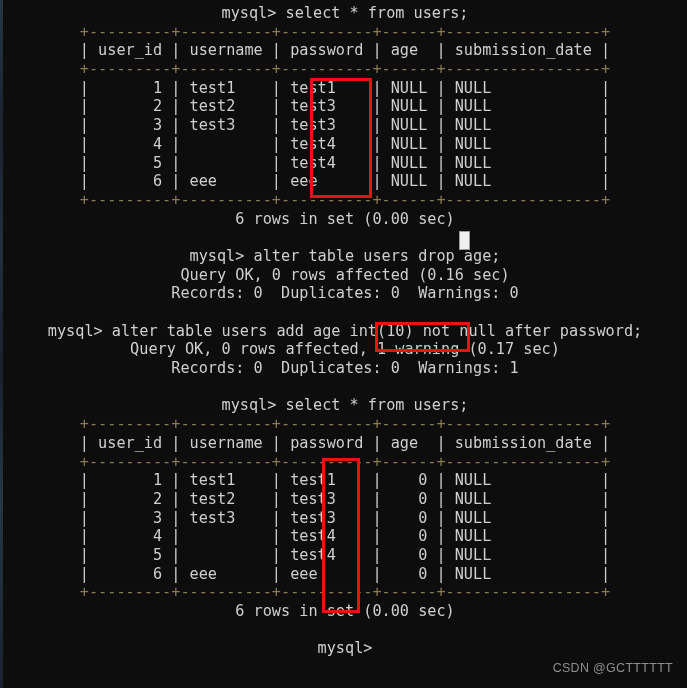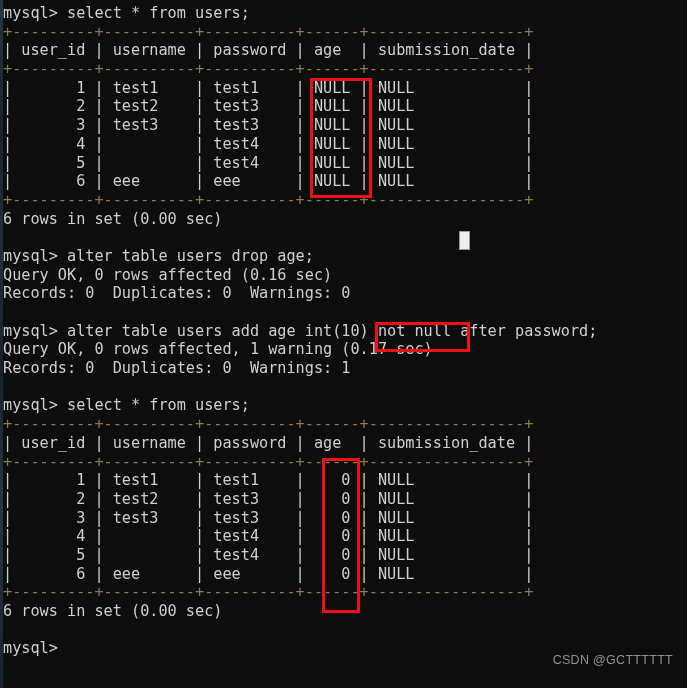--- a/index.html
+++ b/index.html
@@ -36,21 +36,21 @@
     margin: 0;
     padding: 0;
     font-family: "DejaVu Sans Mono", "Liberation Mono", monospace;
     font-size: 15.2px;
     line-height: 18.7px;
     letter-spacing: 0px;
     color: #cfcfcf;
     white-space: pre;
     font-weight: 400;
   }
-  .ln { display: block; height: 18.7px; }
+  .ln { display: block; height: 18.7px; text-align: center; }
   .rule { color: #8a7a52; }
 
   
   .redbox {
     position: absolute;
     border: 3px solid #ee1111;
     box-sizing: border-box;
     background: transparent;
     pointer-events: none;
   }
@@ -58,21 +58,21 @@
   #cursor {
     position: absolute;
     background: #efefef;
     border: 1px solid #9a9a9a;
     box-sizing: border-box;
   }
   
   #watermark {
     position: absolute;
     right: 14px;
-    bottom: 21px;
+    bottom: 13px;
     color: #8f8f8f;
     font-family: "Liberation Sans", sans-serif;
     font-size: 12.5px;
     letter-spacing: 0.3px;
   }
 </style>
 </head>
 <body>
 
 <div id="terminal">

